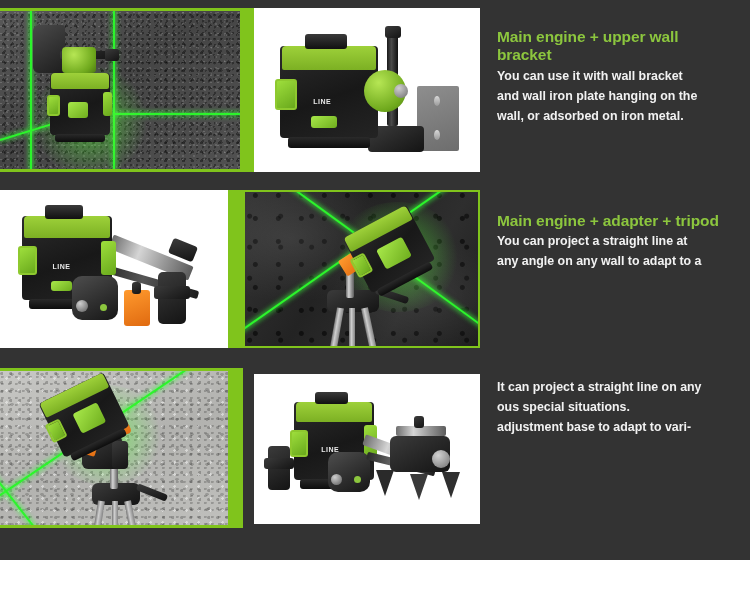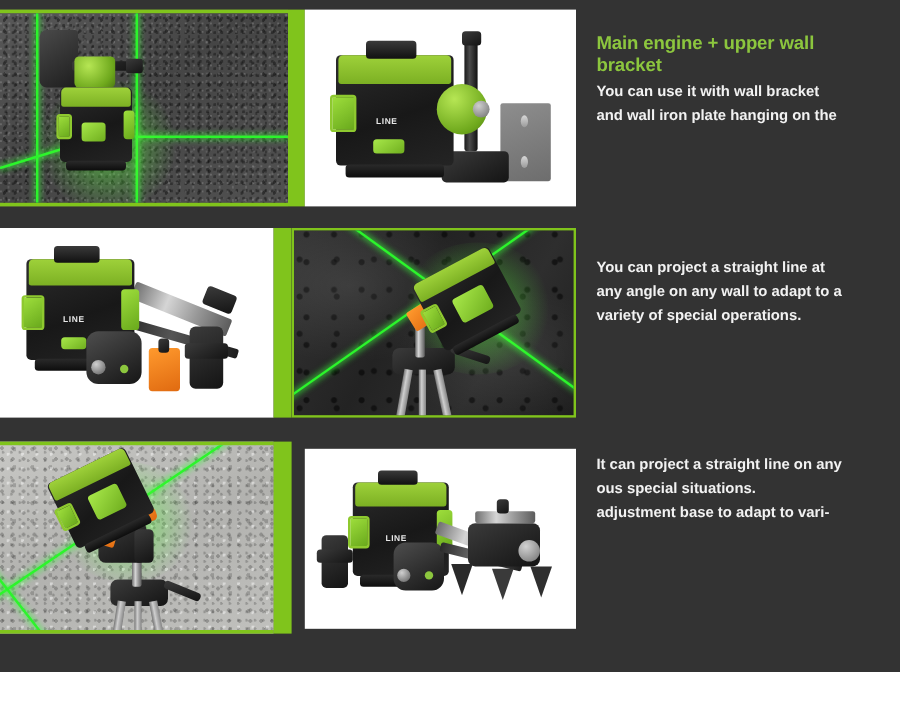--- a/index.html
+++ b/index.html
@@ -201,20 +201,21 @@
     <div class="knob" style="left:110px; top:62px; width:42px; height:42px;"></div>
     <div style="position:absolute; left:140px; top:76px; width:14px; height:14px; border-radius:50%;
                 background:radial-gradient(circle at 35% 30%,#cfcfcf,#6d6d6d);"></div>
   </div>
 
   <div class="txt-block" style="left:497px; top:28px;">
     <div class="txt-head">Main engine + upper wall bracket</div>
     <div class="txt-body">
       <div>You can use it with wall bracket</div>
       <div>and wall iron plate hanging on the</div>
+      <div>wall, or adsorbed on iron metal.</div>
     </div>
   </div>
 
   <div class="panel panel-white" style="left:0; top:190px; width:228px; height:158px;">
 
     <div class="metal-rod" style="left:108px; top:60px; width:86px; height:15px; transform:rotate(22deg);"></div>
     <div class="blk" style="left:170px; top:52px; width:26px; height:16px; transform:rotate(22deg);"></div>
     <div class="metal-rod" style="left:104px; top:88px; width:96px; height:8px; transform:rotate(16deg);
                 background:linear-gradient(90deg,#2a2a2a,#555 40%,#1d1d1d);"></div>
 
@@ -262,24 +263,24 @@
     <div class="device" style="left:108px; top:26px; width:72px; height:62px; transform:rotate(-28deg);">
       <div class="dev-body"></div>
       <div class="dev-top"></div>
       <div class="dev-window-l"></div>
       <div class="dev-window-f" style="left:34%; top:42%; width:40%; height:36%;"></div>
       <div class="dev-foot"></div>
     </div>
   </div>
 
   <div class="txt-block" style="left:497px; top:212px;">
+    <div class="txt-head">Main engine + adapter + tripod</div>
     <div class="txt-body">
       <div>You can project a straight line at</div>
       <div>any angle on any wall to adapt to a</div>
-      <div>variety of special operations.</div>
     </div>
   </div>
 
   <div class="panel tex-concrete-light" style="left:0; top:368px; width:228px; height:160px; border-top:3px solid #80c41c; border-bottom:3px solid #80c41c;">
     <div class="beam-d" style="left:-10px; top:130px; width:260px; transform:rotate(-34deg);"></div>
     <div class="beam-d" style="left:-12px; top:96px; width:120px; transform:rotate(52deg);"></div>
     <div class="glow" style="left:46px; top:14px; width:120px; height:100px;"></div>
 
     <div class="blk" style="left:92px; top:112px; width:48px; height:22px; border-radius:6px;"></div>
     <div class="metal-rod" style="left:110px; top:92px; width:8px; height:26px;"></div>

